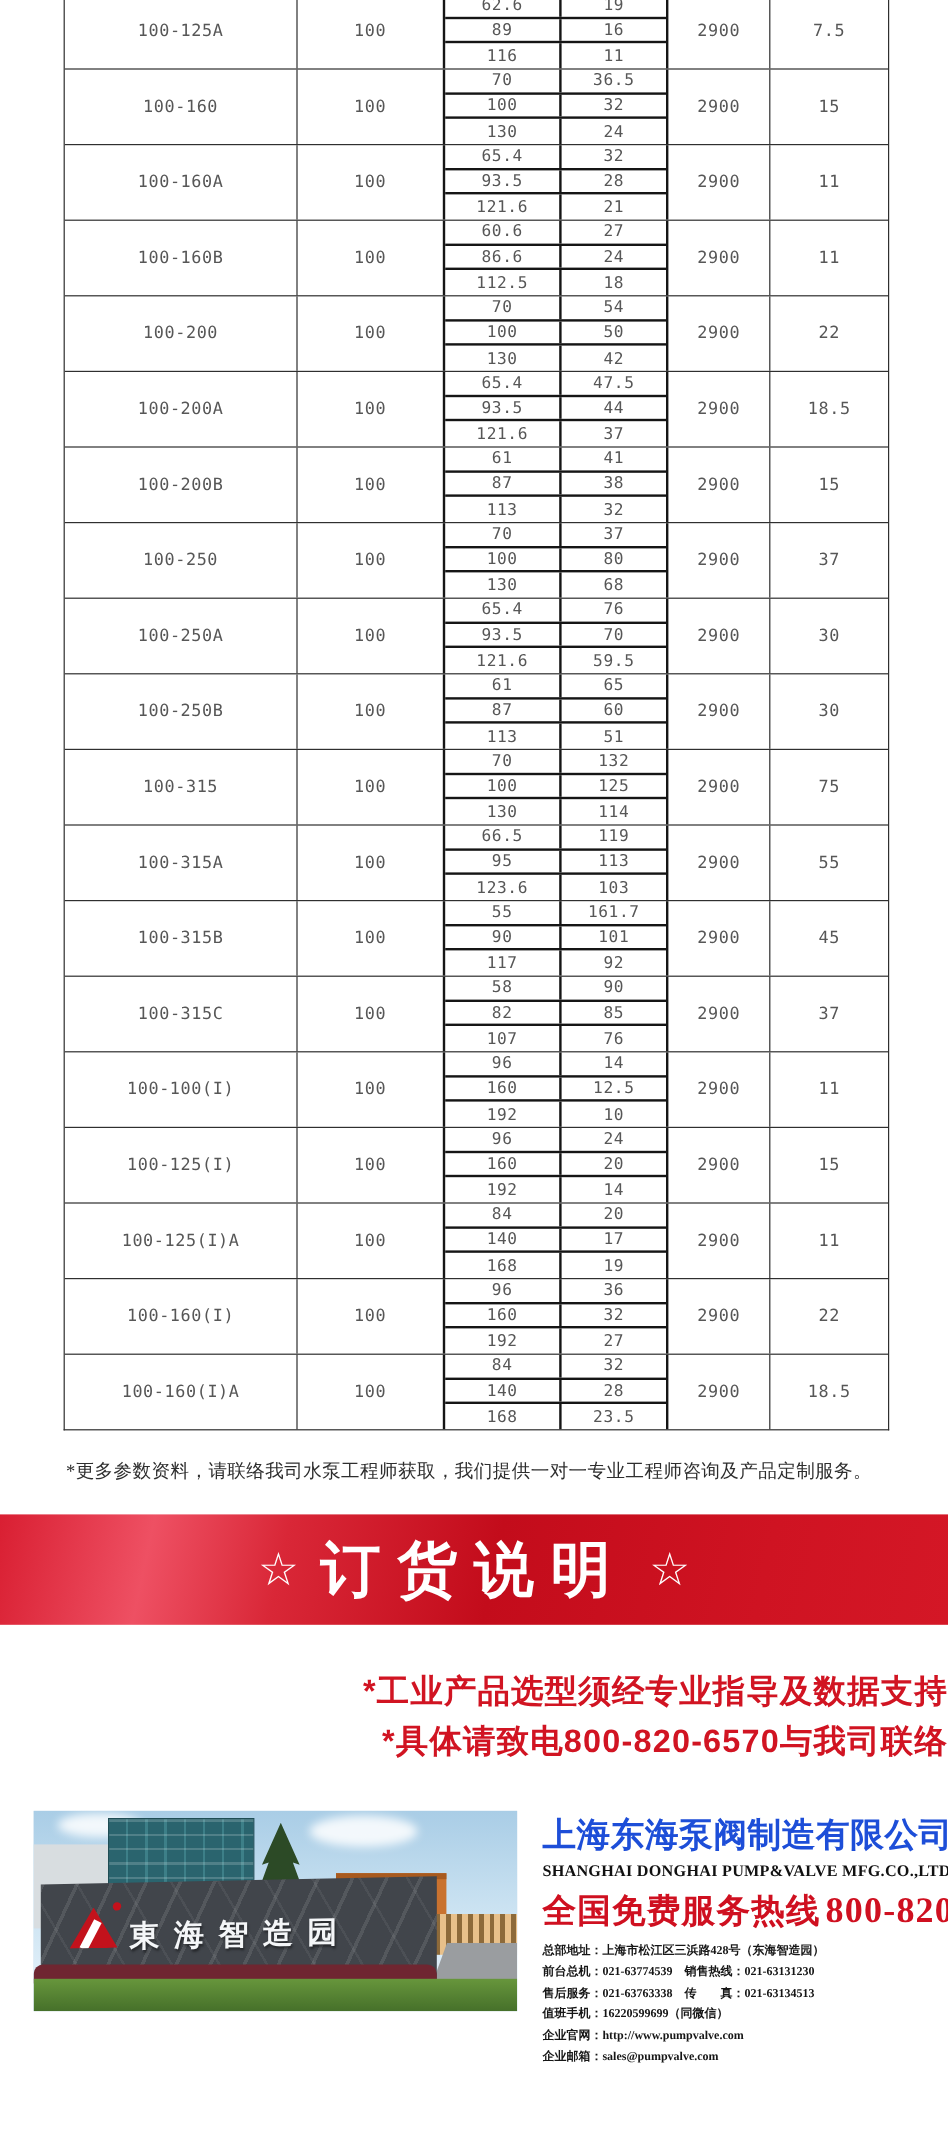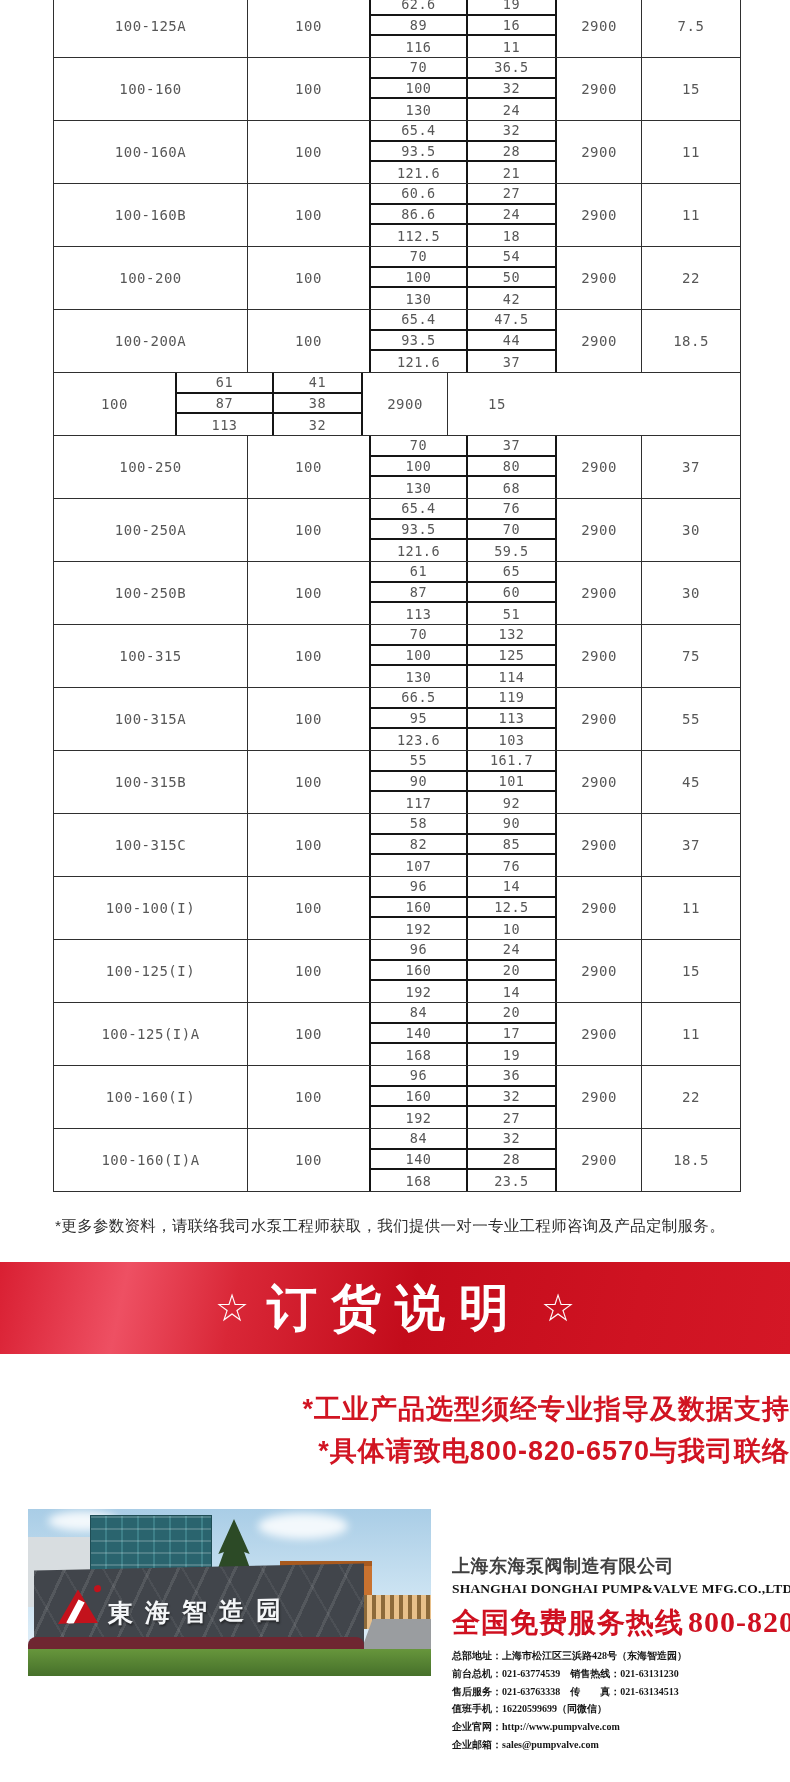--- a/index.html
+++ b/index.html
@@ -20,21 +20,21 @@
   .subrow{display:flex;height:21px;box-sizing:border-box;}
   .subrow:nth-child(1),.subrow:nth-child(2){border-bottom:2px solid #151515;}
   .flow{width:97px;border-right:2px solid #151515;display:flex;align-items:center;justify-content:center;
         font-size:13.5px;box-sizing:border-box;}
   .head{flex:1;display:flex;align-items:center;justify-content:center;font-size:13.5px;}
   .speed{width:85px;border-right:1px solid #2f2f2f;}
   .power{width:98px;}
 
   
   #footnote{position:absolute;left:55px;top:1216px;width:700px;font-size:15.5px;color:#2e2e2e;
-            letter-spacing:0.3px;}
+            letter-spacing:0.3px;font-family:Liberation Serif, serif;}
 
   
   #banner{position:absolute;left:0;top:1262px;width:790px;height:92px;
           background:linear-gradient(102deg,#d91f32 0%,#ee5063 16%,#d92737 30%,#c30c1b 52%,#cf1322 80%,#d41726 100%);
           display:flex;align-items:center;justify-content:center;}
   #banner .star{color:#ffffff;font-size:38px;margin:0 18px;font-weight:400;}
   #banner .btitle{color:#ffffff;font-size:50px;font-weight:900;letter-spacing:14px;
                   font-family:Liberation Serif, serif;}
 
   
@@ -71,22 +71,22 @@
   .sign-text{position:absolute;left:74px;top:28px;color:#f4f6f8;font-size:25px;font-weight:700;
              letter-spacing:12px;font-family:"Liberation Sans",sans-serif;text-shadow:1px 2px 2px rgba(0,0,0,0.45);white-space:nowrap;}
   .shrubs{position:absolute;left:0;top:128px;width:336px;height:16px;background:#6f2631;
           border-radius:8px 8px 0 0;}
   .lawn{position:absolute;left:0;top:140px;width:403px;height:27px;
         background:linear-gradient(#67963c,#46702a);}
   .road{position:absolute;left:330px;top:110px;width:73px;height:40px;background:#9a9da0;
         clip-path:polygon(20% 0,100% 0,100% 100%,0 100%);}
 
   #company-text{position:absolute;left:452px;top:1510px;width:320px;}
-  #company-name{font-size:18px;font-weight:900;color:#404040;letter-spacing:0.5px;white-space:nowrap;
-                font-family:"Liberation Sans",sans-serif;margin-top:44px;}
+  #company-name{font-size:28px;font-weight:900;color:#1d4ed8;letter-spacing:0.5px;white-space:nowrap;
+                font-family:"Liberation Sans",sans-serif;}
   #company-name-en{margin-top:3px;font-size:13.5px;font-weight:700;color:#111111;white-space:nowrap;
                    font-family:"Liberation Serif",serif;letter-spacing:0.2px;}
   #hotline{margin-top:7px;color:#cf1020;white-space:nowrap;font-family:"Liberation Serif",serif;}
   #hotline .hl-label{font-size:28px;font-weight:700;letter-spacing:1px;}
   #hotline .hl-number{font-size:30px;font-weight:900;letter-spacing:1px;}
   #company-details{margin-top:5px;}
   #company-details div{font-size:10px;font-weight:700;color:#161616;line-height:17.8px;
                        font-family:"Liberation Serif",serif;white-space:nowrap;}
 </style>
 </head>
@@ -209,20 +209,21 @@
           </div>
           <div class="subrow">
             <div class="tcell flow">121.6</div>
             <div class="tcell head">37</div>
           </div>
         </div>
         <div class="tcell speed">2900</div>
         <div class="tcell power">18.5</div>
       </div>
       <div class="trow">
+        <div class="tcell model">100-200B</div>
         <div class="tcell dn">100</div>
         <div class="tcell inner">
           <div class="subrow">
             <div class="tcell flow">61</div>
             <div class="tcell head">41</div>
           </div>
           <div class="subrow">
             <div class="tcell flow">87</div>
             <div class="tcell head">38</div>
           </div>

